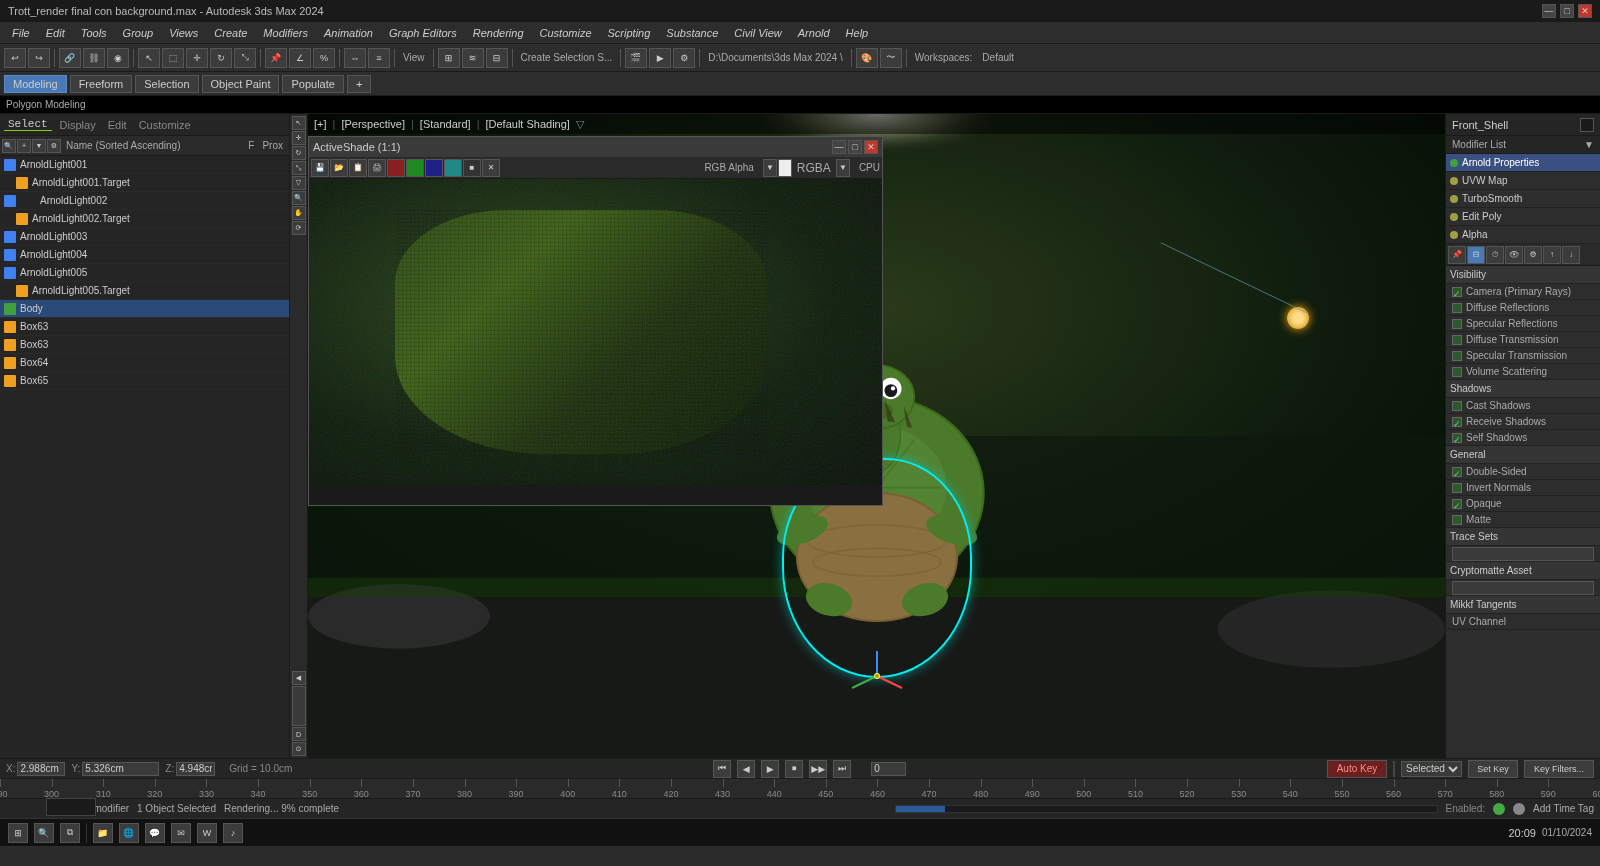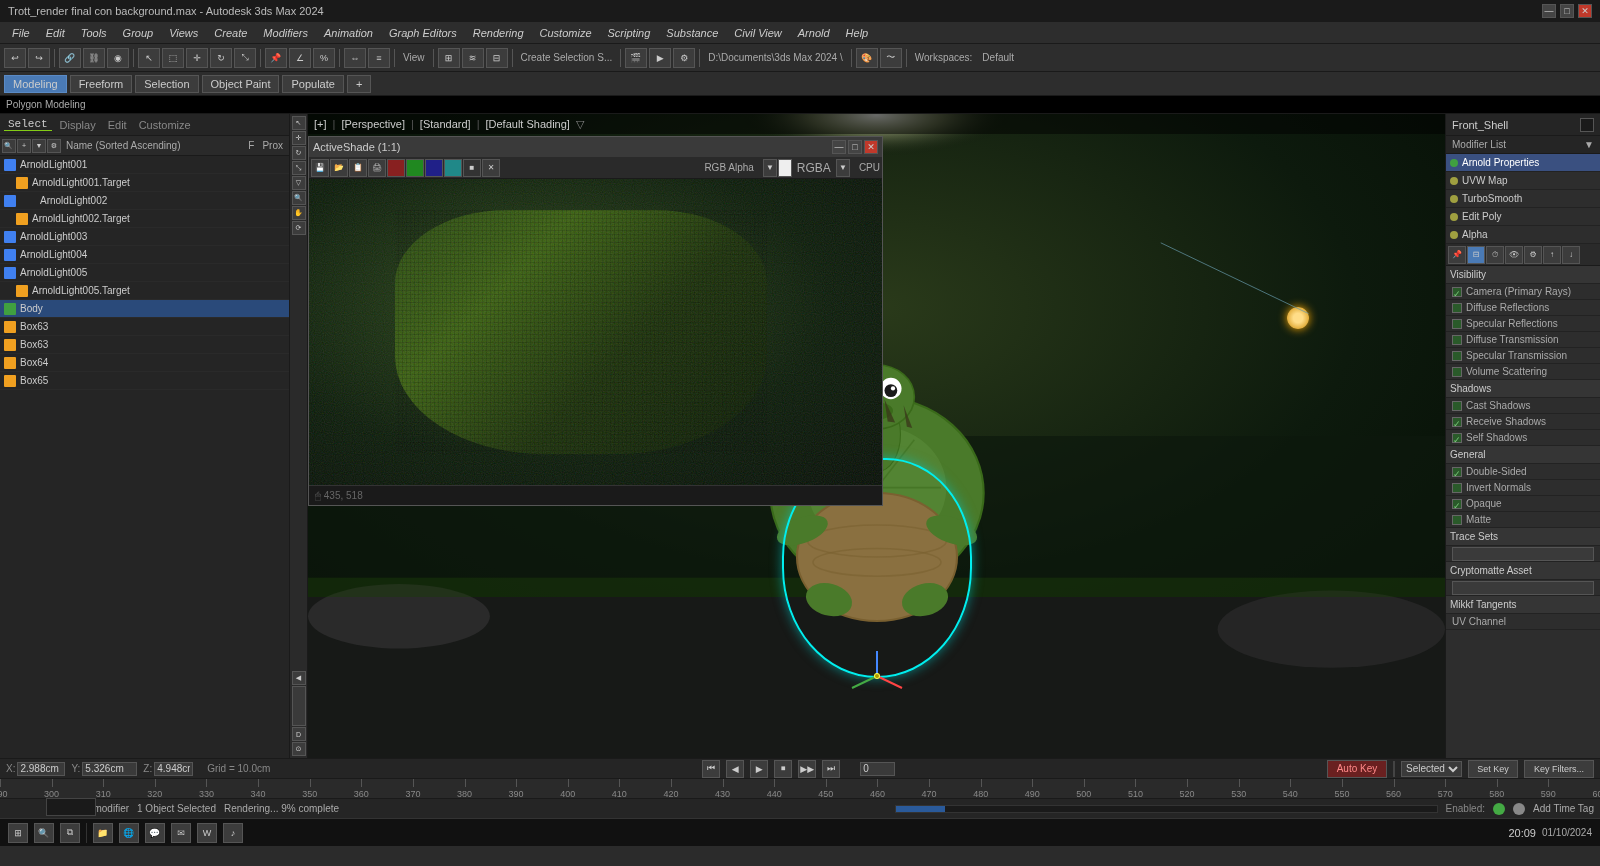--- a/index.html
+++ b/index.html
@@ -896,23 +896,20 @@
               <feTurbulence type="fractalNoise" baseFrequency="0.9" numOctaves="1" result="noise"></feTurbulence>
               <feColorMatrix type="saturate" values="2" in="noise" result="colored"></feColorMatrix>
             </filter>
             <rect width="100%" height="100%" filter="url(#pixelate)" opacity="0.3"></rect>
           </svg>
 
           <ellipse style="position:absolute;" cx="20%" cy="85%" rx="15%" ry="8%">
         </ellipse>
           </div>
       </div>
-      <div id="as-status">
-        <span style="color:#666;">🖱 435, 518</span>
-      </div>
     </div>
   </div>
 
   <div id="right-panel">
     <div id="right-panel-header">
       <span style="flex:1;">Front_Shell</span>
       <div style="width:14px;height:14px;background:#1a1a1a;border:1px solid #555;"></div>
     </div>
     <div id="modifier-label">
       <span style="flex:1;">Modifier List</span>
@@ -1042,21 +1039,21 @@
   </div>
 </div>
 
 <div id="coordinate-bar" style="height:20px;background:#252525;display:flex;align-items:center;padding:0 6px;border-top:1px solid #1a1a1a;">
   <div class="coord-val">
     <span class="coord-label">X:</span>
     <input type="text" class="coord-input" style="width: 48px;" value="2.988cm">
   </div>
   <div class="coord-val">
     <span class="coord-label">Y:</span>
-    <input type="text" class="coord-input" style="width: 55px;" value="5.326cm">
+    <input type="text" class="coord-input" style="width: 77px;" value="5.326cm">
   </div>
   <div class="coord-val">
     <span class="coord-label">Z:</span>
     <input type="text" class="coord-input" style="width: 39px;" value="4.948cm">
   </div>
   <span style="margin-left:8px;color:#888;font-size:10px;">Grid = 10.0cm</span>
   <div style="flex:1"></div>
 
   <div class="play-btn">⏮</div>
   <div class="play-btn">◀</div>

